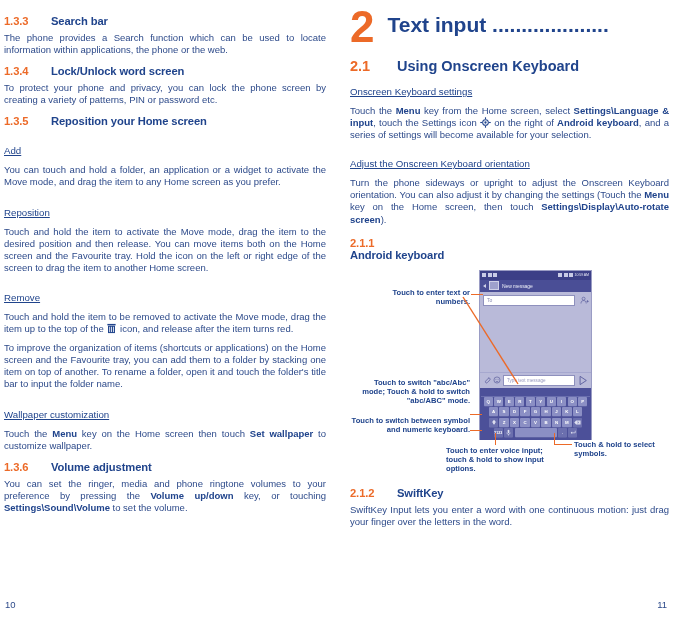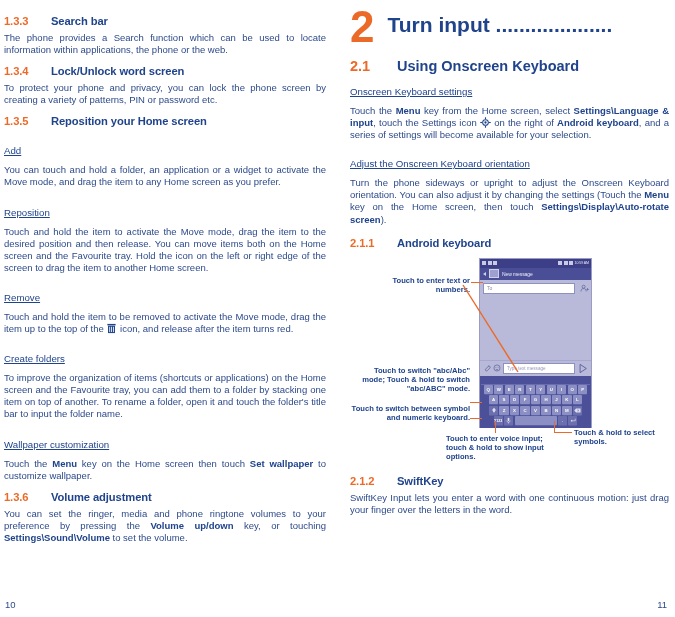--- a/index.html
+++ b/index.html
@@ -198,44 +198,41 @@
     <span class="h4">Remove</span>
   </div>
   <p><span>Touch and hold the item to be removed to activate the Move mode, drag the item up to the top of the </span><span class="icon-inline"><svg viewBox="0 0 12 12">
           <rect x="1.5" y="1" width="9" height="1.6" fill="#20448c"></rect>
           <rect x="2.2" y="3" width="7.6" height="8" fill="#20448c"></rect>
           <rect x="3.6" y="4.1" width="0.9" height="5.8" fill="#ffffff"></rect>
           <rect x="5.6" y="4.1" width="0.9" height="5.8" fill="#ffffff"></rect>
           <rect x="7.6" y="4.1" width="0.9" height="5.8" fill="#ffffff"></rect>
         </svg></span><span> icon, and release after the item turns red.</span></p>
 
-  <div class="h4blk">
-    <span class="h4">Create folders</span>
-  </div>
   <p>To improve the organization of items (shortcuts or applications) on the Home screen and the Favourite tray, you can add them to a folder by stacking one item on top of another. To rename a folder, open it and touch the folder's title bar to input the folder name.</p>
 
   <div class="h4blk">
     <span class="h4">Wallpaper customization</span>
   </div>
   <p><span>Touch the </span><b>Menu</b><span> key on the Home screen then touch </span><b>Set wallpaper</b><span> to customize wallpaper.</span></p>
 
   <div class="h3">
     <span class="num">1.3.6</span>
     <span class="txt">Volume adjustment</span>
   </div>
   <p><span>You can set the ringer, media and phone ringtone volumes to your preference by pressing the </span><b>Volume up/down</b><span> key, or touching </span><b>Settings\Sound\Volume</b><span> to set the volume.</span></p>
 
   <div class="pagenum l">10</div>
 </div>
 
 <div class="page page-right">
 
   <div class="chapter">
     <div class="cnum">2</div>
-    <div class="ctitle">Turn input ....................</div>
+    <div class="ctitle">Text input ....................</div>
   </div>
 
   <div class="h2">
     <span class="num">2.1</span>
     <span class="txt">Using Onscreen Keyboard</span>
   </div>
 
   <div style="margin:2px 0 4px 0;">
     <span class="h4">Onscreen Keyboard settings</span>
   </div>
@@ -250,21 +247,21 @@
             <rect x="0.3" y="5.4" width="2" height="1.2"></rect>
             <rect x="9.7" y="5.4" width="2" height="1.2"></rect>
           </g>
         </svg></span><span> on the right of </span><b>Android keyboard</b><span>, and a series of settings will become available for your selection.</span></p>
 
   <div style="margin:8px 0 4px 0;">
     <span class="h4">Adjust the Onscreen Keyboard orientation</span>
   </div>
   <p><span>Turn the phone sideways or upright to adjust the Onscreen Keyboard orientation. You can also adjust it by changing the settings (Touch the </span><b>Menu</b><span> key on the Home screen, then touch </span><b>Settings\Display\Auto-rotate screen</b><span>).</span></p>
 
-  <div class="h3" style="margin-top:11px;">
+  <div class="h3" style="margin-top:11px;flex-direction:column;">
     <span class="num">2.1.1</span>
     <span class="txt">Android keyboard</span>
   </div>
 
   <div class="diagram">
 
     <div class="phone">
 
       <div class="statusbar">
         <div class="sb-left">

